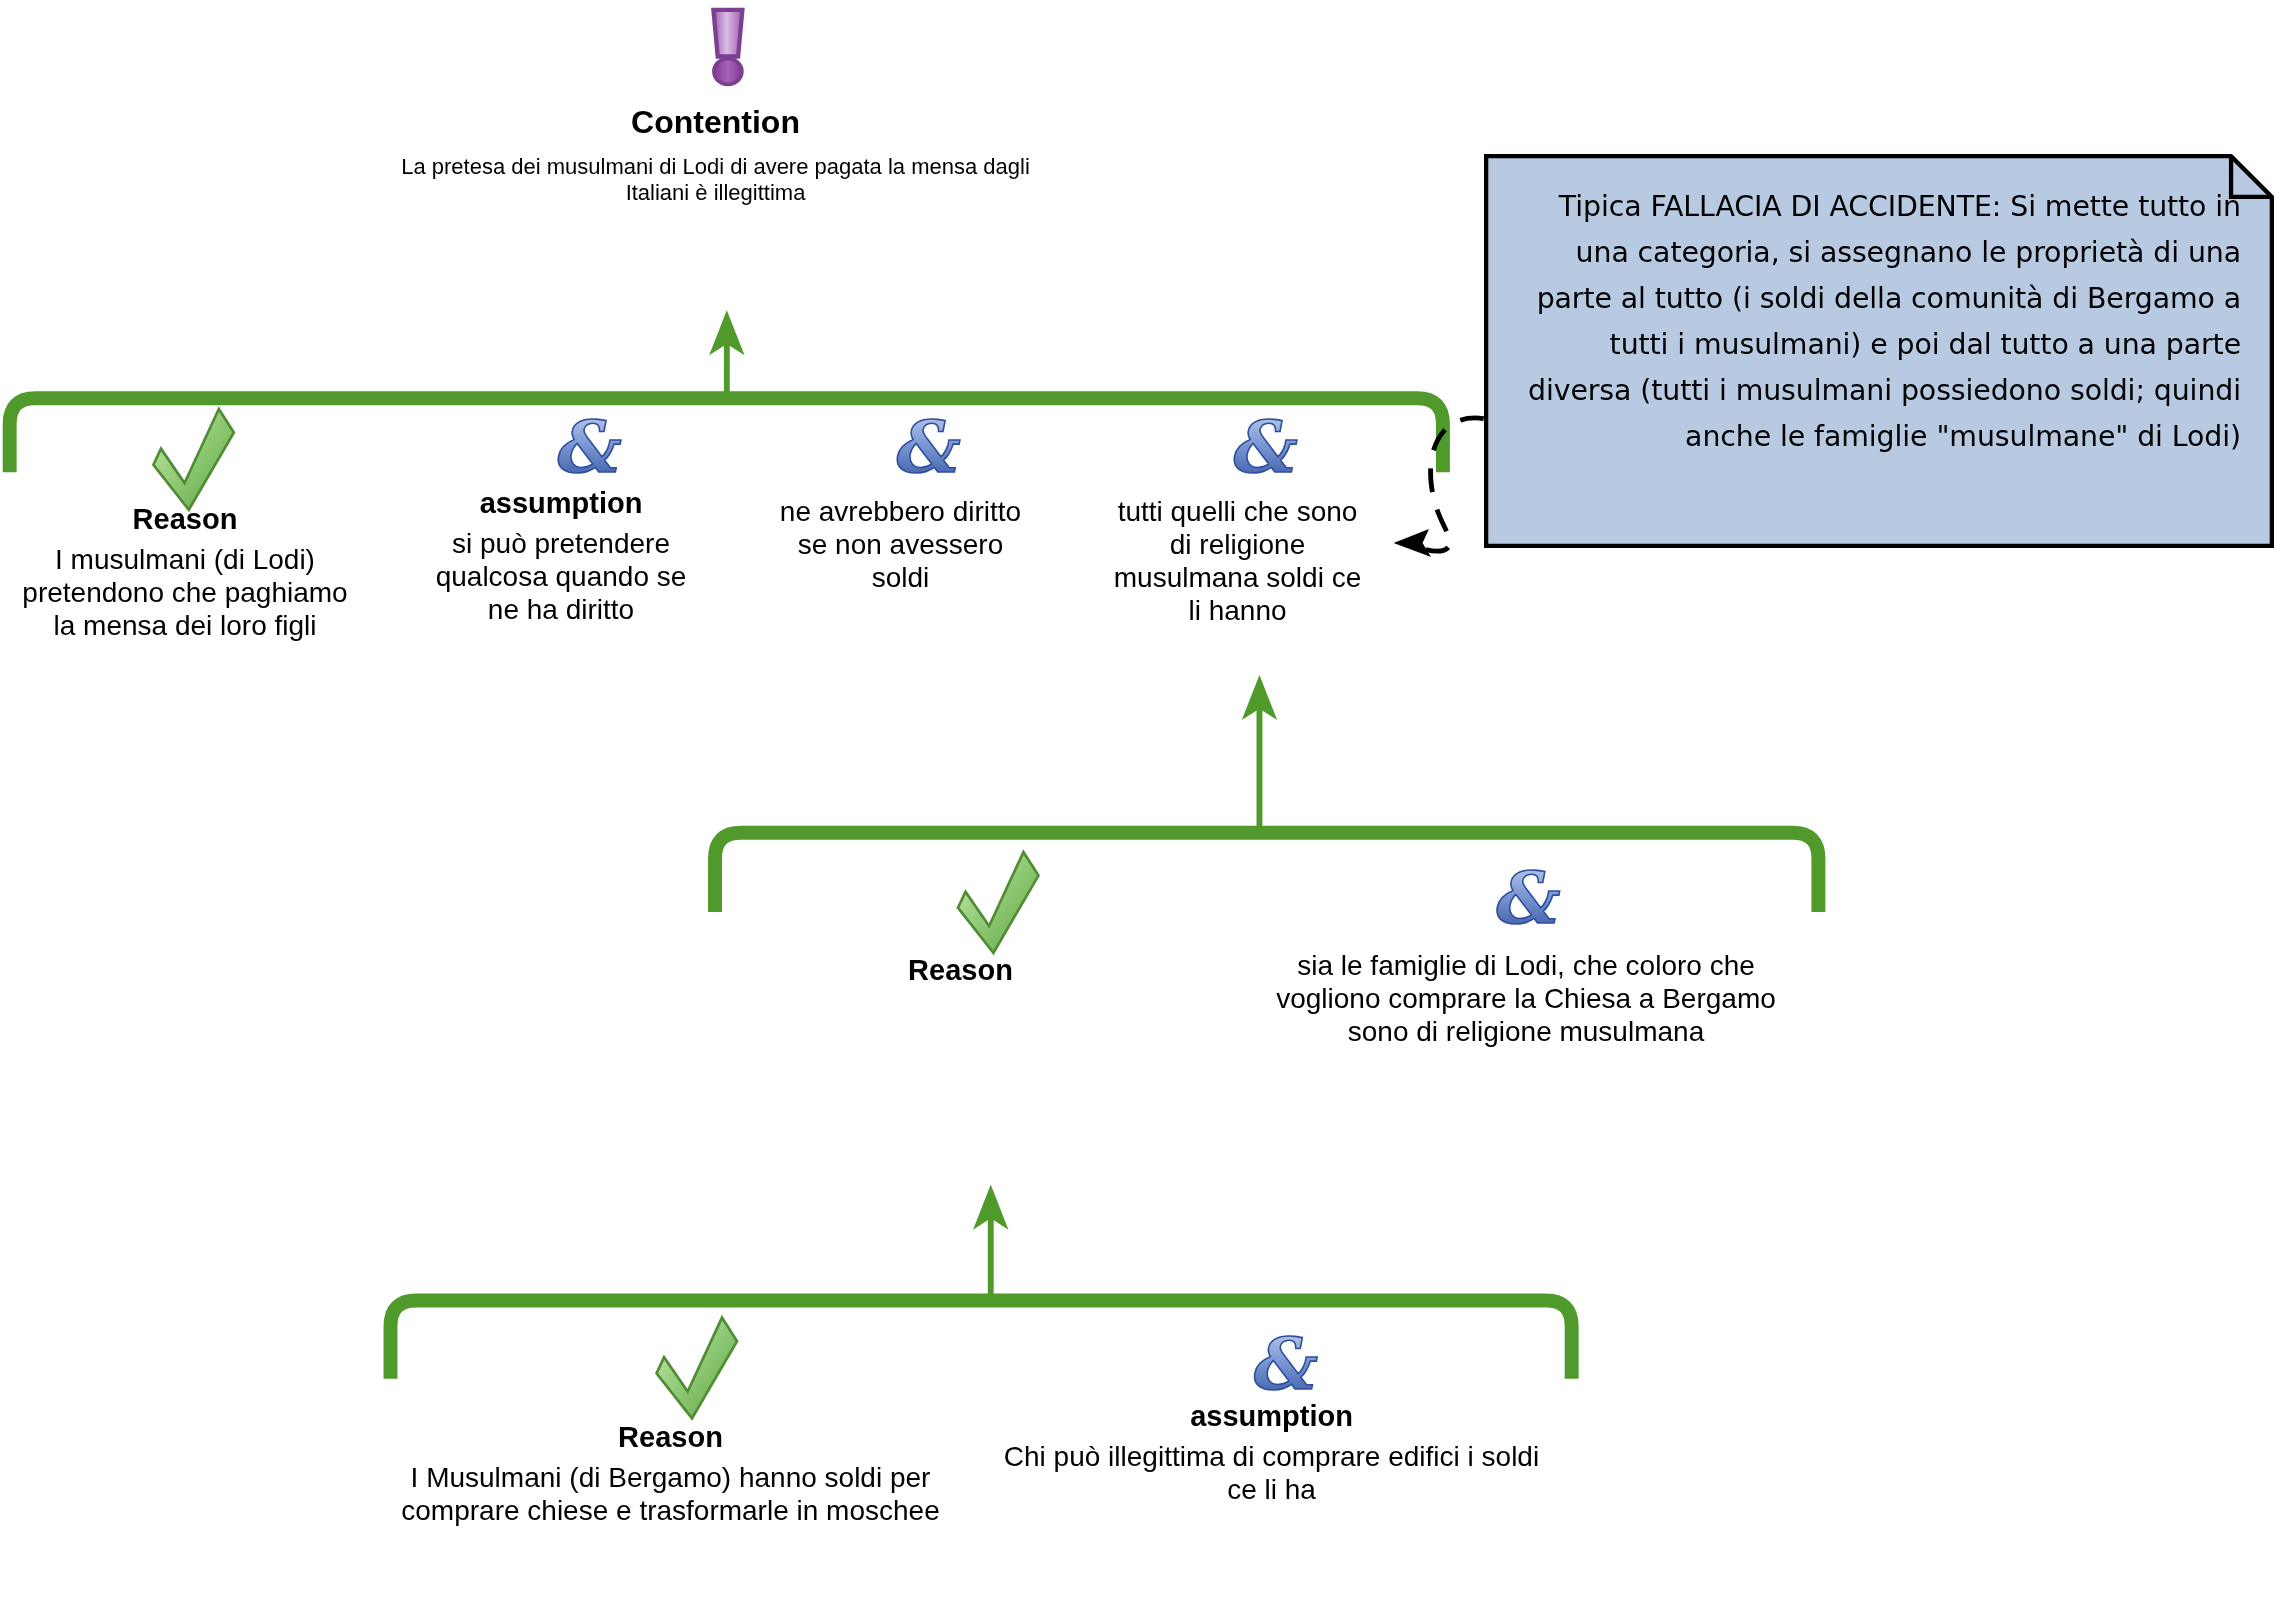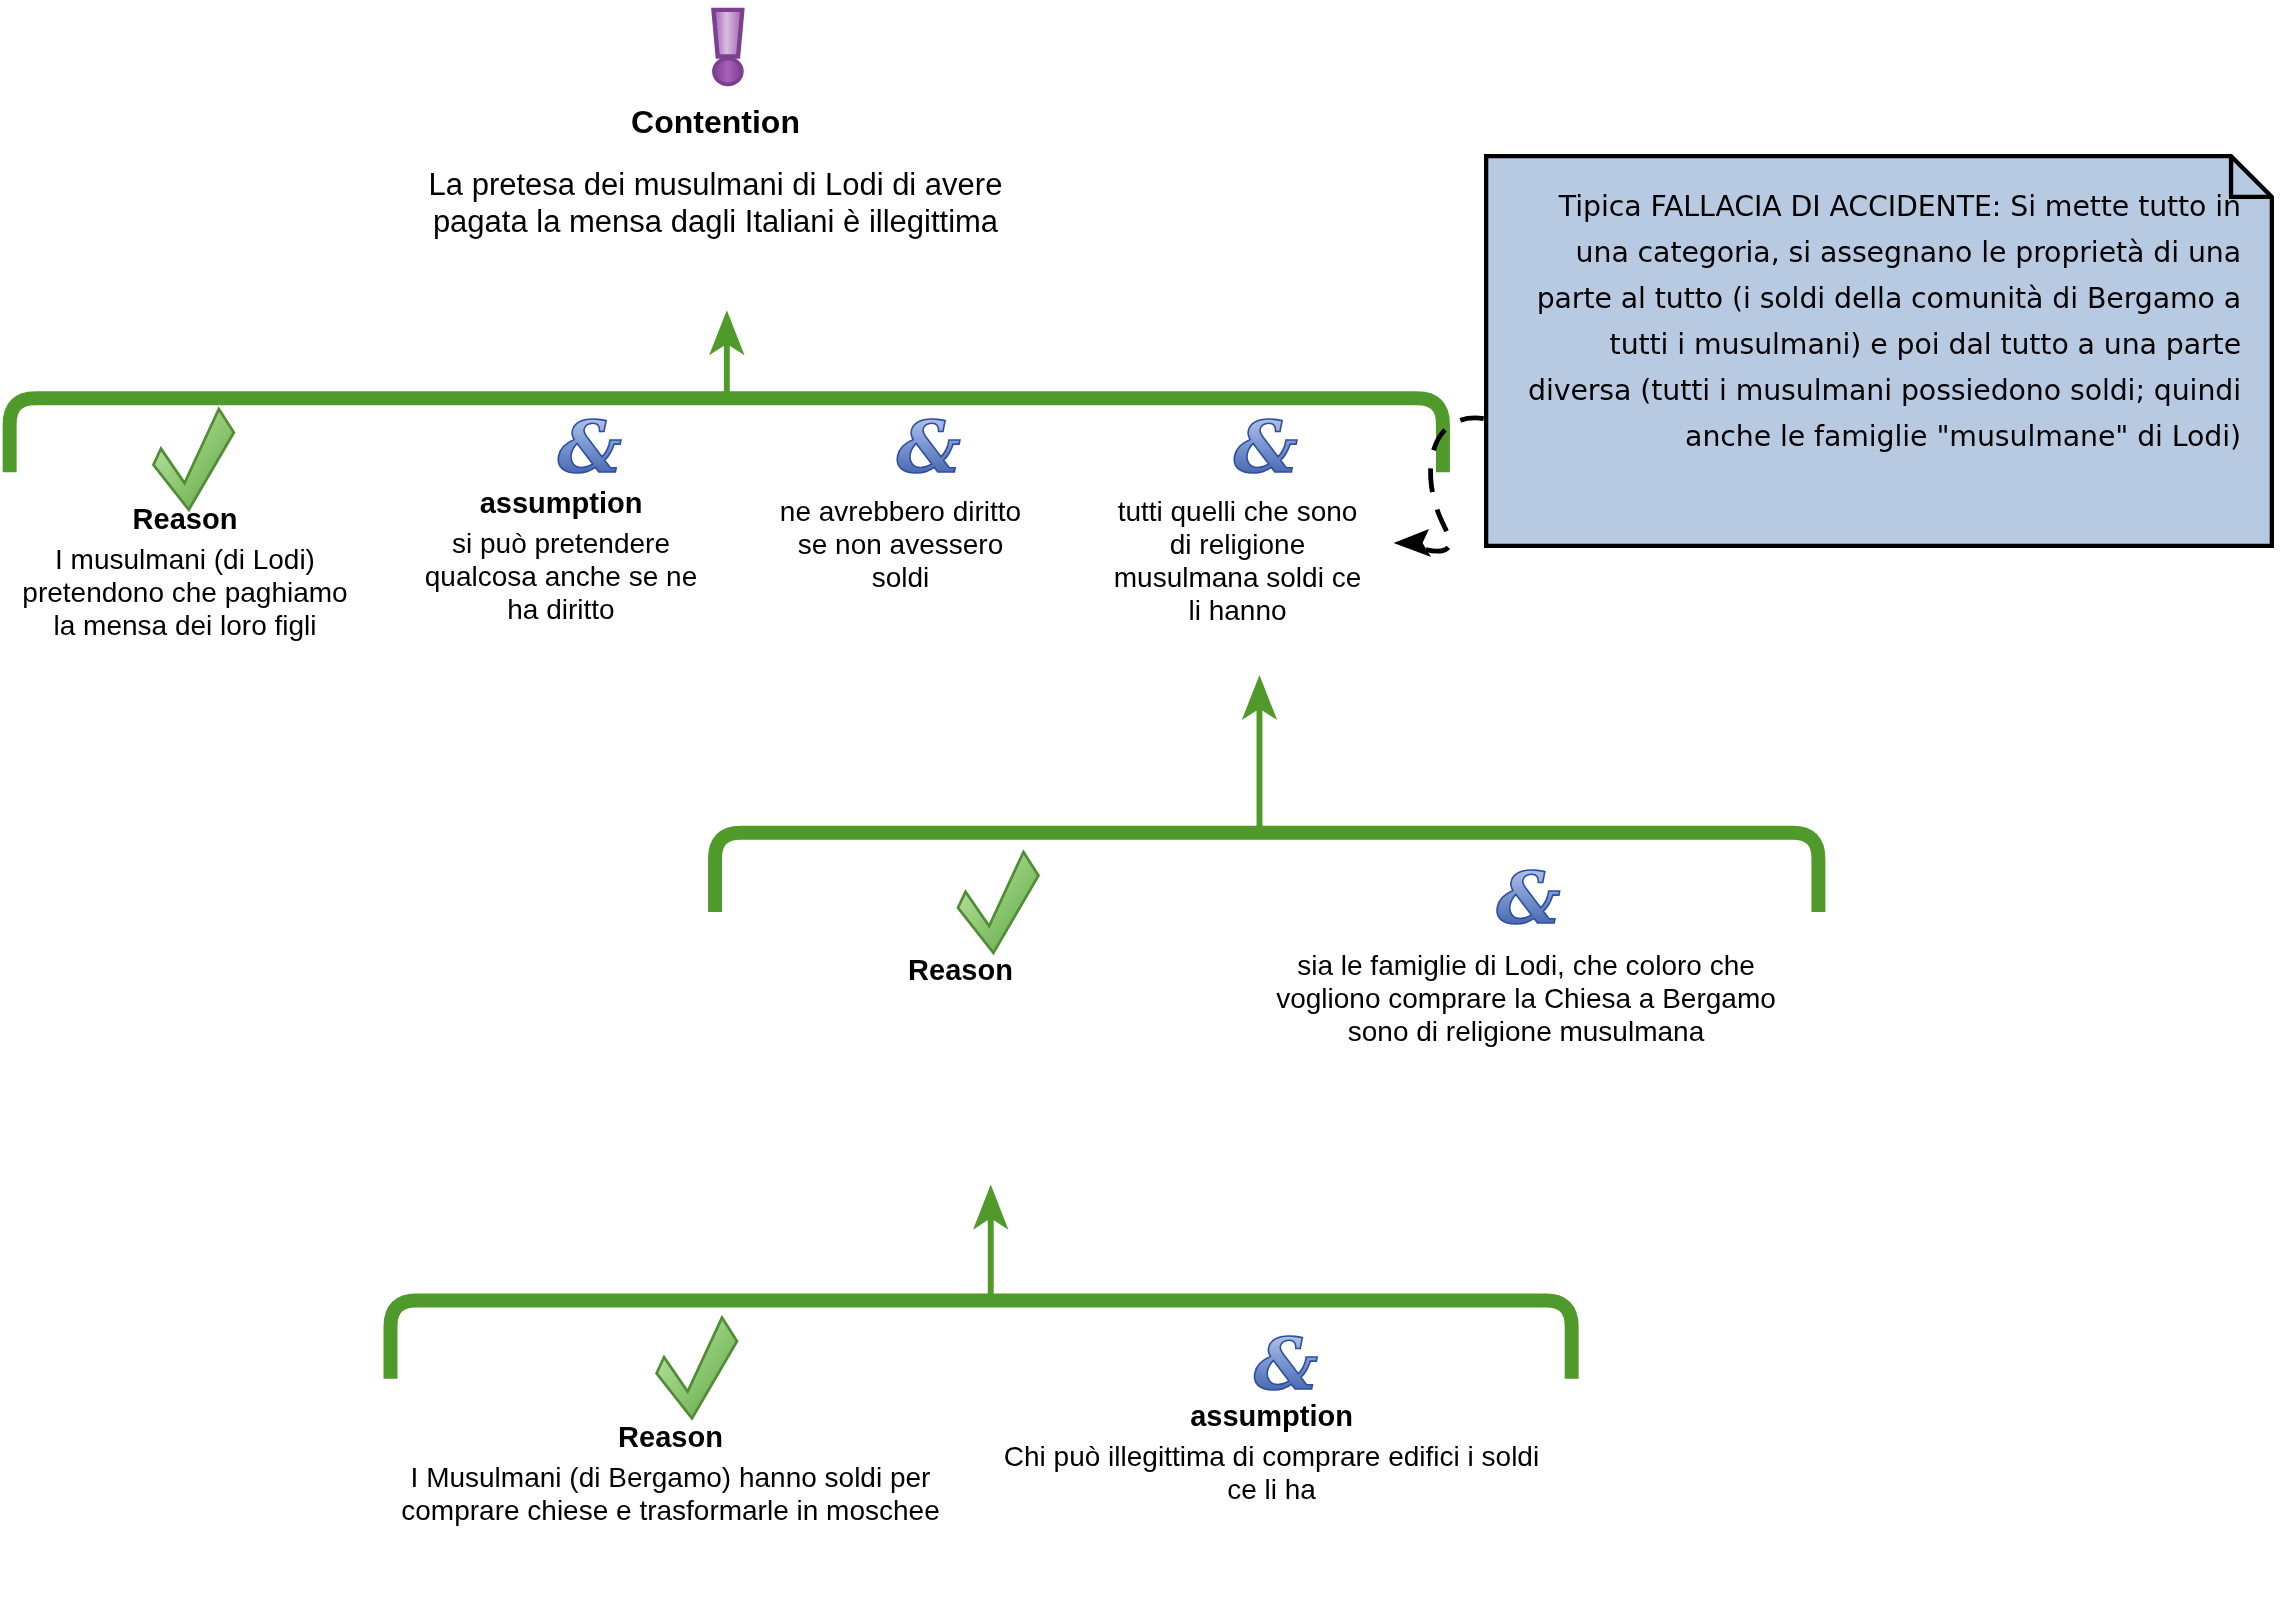--- a/index.html
+++ b/index.html
@@ -13,21 +13,21 @@
   svg.layer{position:absolute;left:0;top:0;width:2284px;height:1623px;pointer-events:none;}
 
   .node{position:absolute;text-align:center;}
   .node .ntitle{
     font-weight:bold;display:block;line-height:1.12;
   }
   .node .ntext{display:block;line-height:1.18;}
 
   
   .contention .ntitle{font-size:32px;margin-top:3.2px;}
-  .contention .ntext{font-size:31px;margin-top:26px;}
+  .contention .ntext{font-size:22px;margin-top:13px;}
   .lvl1 .ntitle{font-size:29px;margin-top:4.3px;}
   .lvl1 .ntext{font-size:28px;margin-top:7.5px;}
   .lvl2 .ntitle{font-size:29px;margin-top:5.4px;}
   .lvl2 .ntext{font-size:28px;margin-top:16px;}
   .lvl3 .ntitle{font-size:29px;margin-top:5.4px;}
   .lvl3 .ntext{font-size:28px;margin-top:7.5px;}
 
   
   .callout{
     position:absolute;
@@ -147,21 +147,21 @@
     <span class="ntext">La pretesa dei musulmani di Lodi di avere pagata la mensa dagli Italiani è illegittima</span>
   </div>
 
   <div class="node lvl1" style="left:16px;top:499px;width:338px;">
     <span class="ntitle">Reason</span>
     <span class="ntext">I musulmani (di Lodi) pretendono che paghiamo la mensa dei loro figli</span>
   </div>
 
   <div class="node lvl1" style="left:424px;top:483px;width:274px;">
     <span class="ntitle">assumption</span>
-    <span class="ntext">si può pretendere qualcosa anche se ne ha diritto</span>
+    <span class="ntext">si può pretendere qualcosa quando se ne ha diritto</span>
   </div>
 
   <div class="node lvl1" style="left:1106px;top:487px;width:263px;">
     <span class="ntext">tutti quelli che sono di religione musulmana  soldi ce li hanno</span>
   </div>
 
   <div class="node lvl1" style="left:777px;top:487px;width:247px;">
     <span class="ntext">ne avrebbero diritto se non avessero soldi</span>
   </div>
 

